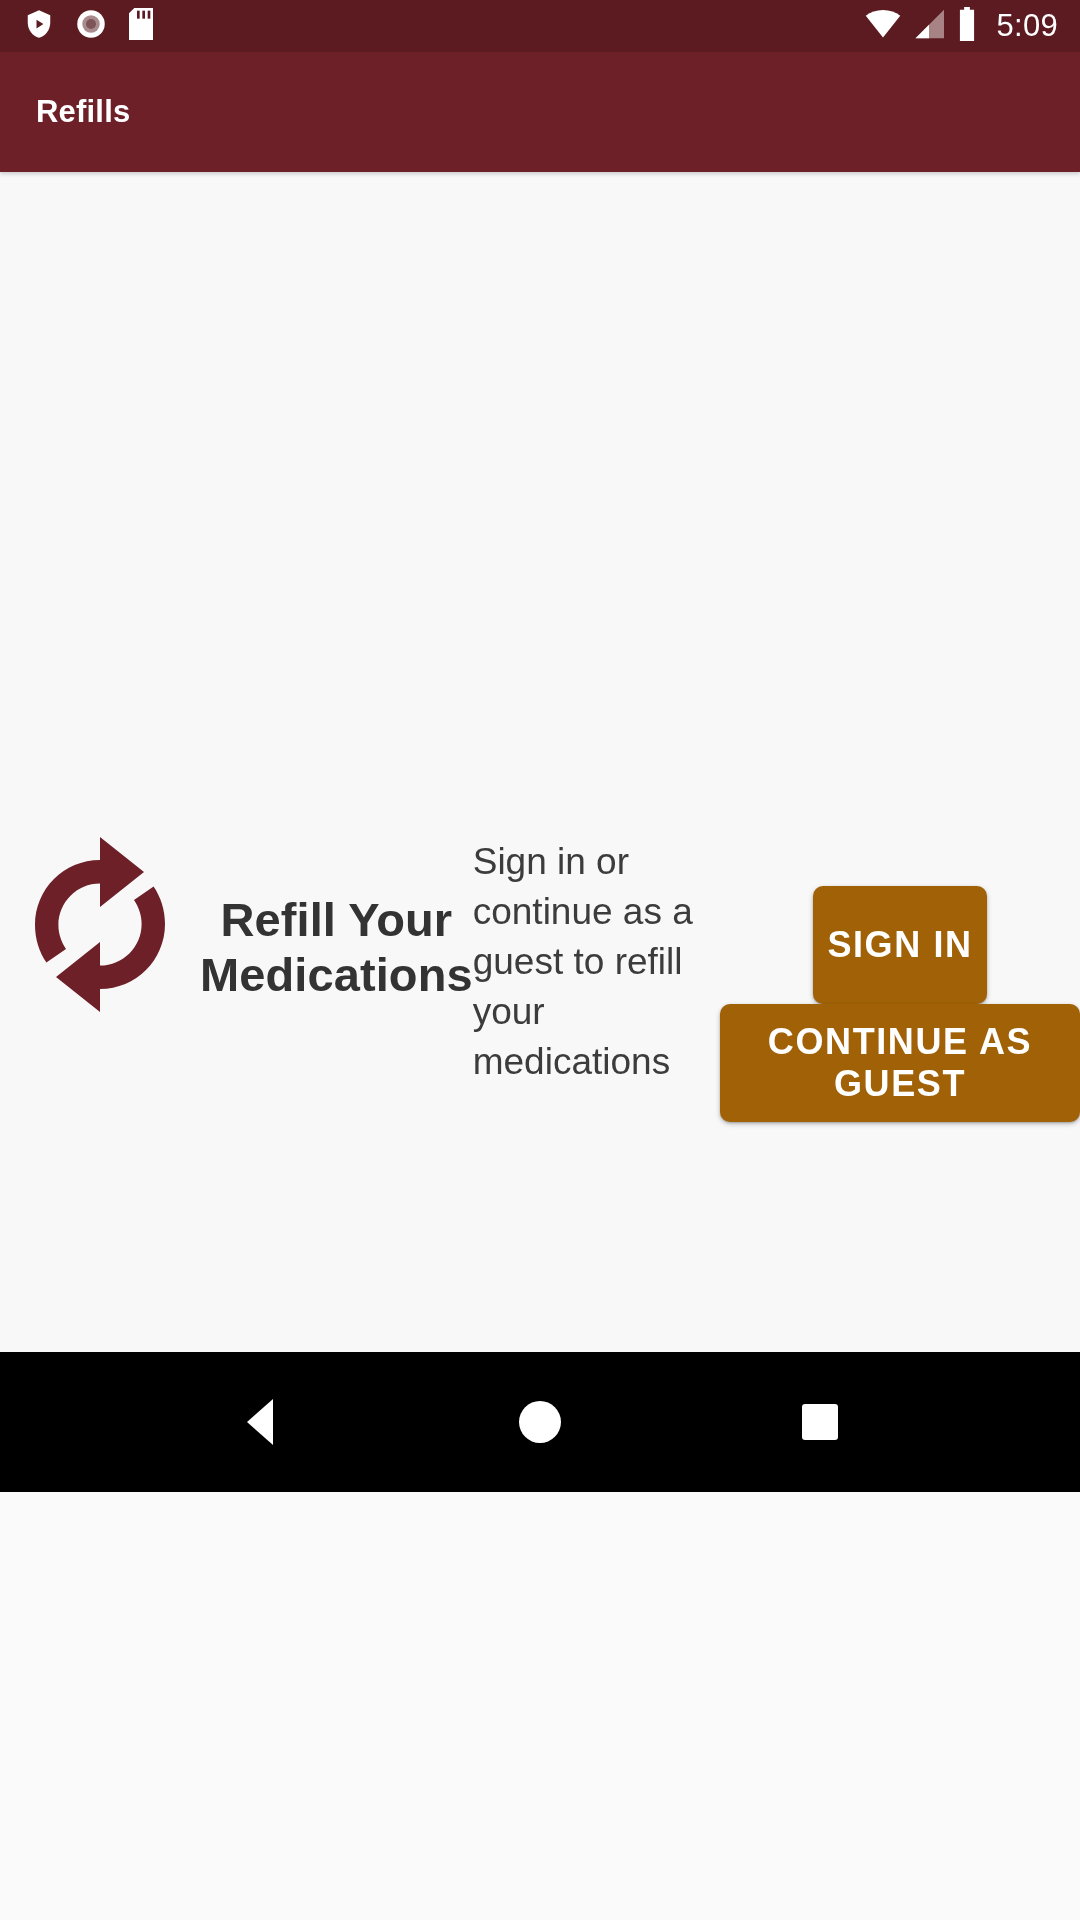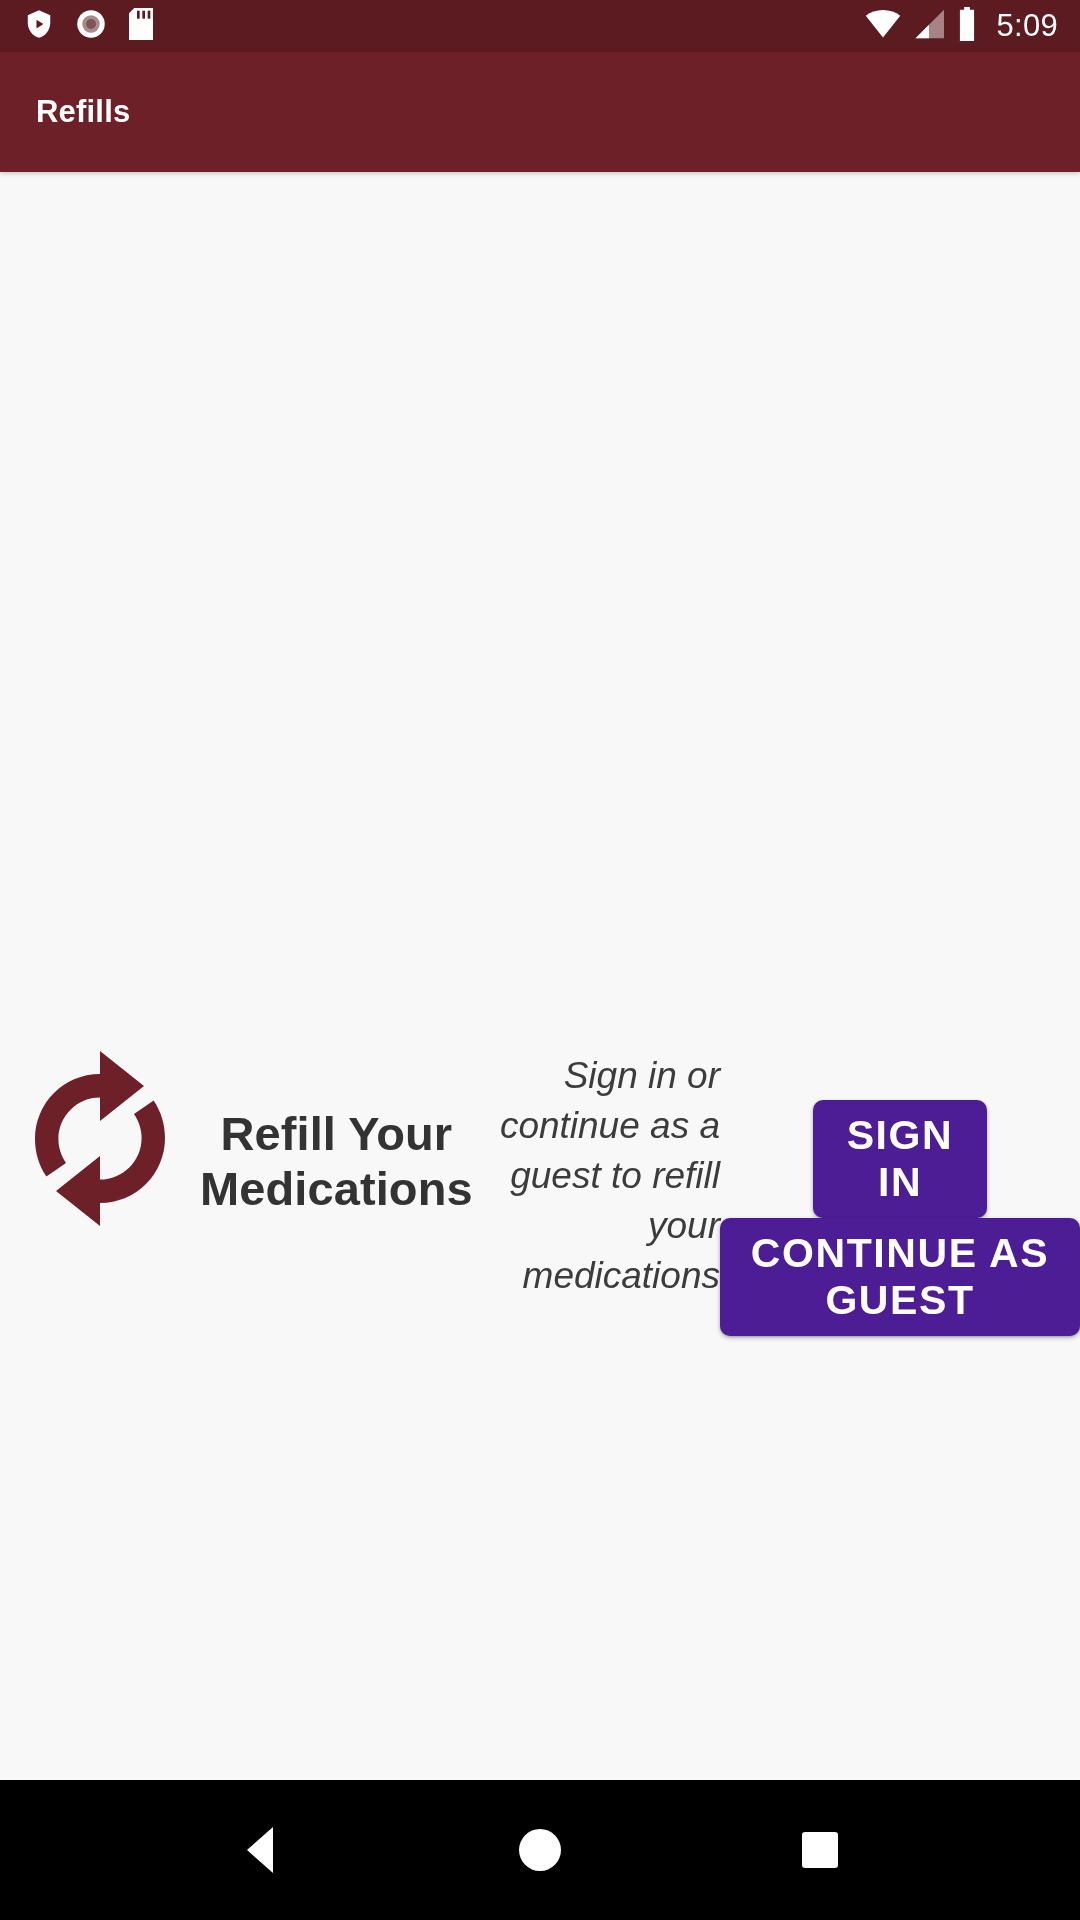--- a/index.html
+++ b/index.html
@@ -9,21 +9,21 @@
   body {
     width: 1080px;
     height: 1920px;
     overflow: hidden;
     font-family: "Liberation Sans", sans-serif;
     background: #FAFAFA;
   }
   .phone {
     position: relative;
     width: 1080px;
-    height: 1920px;
+    height: 1492px;
     display: flex;
     flex-direction: column;
     background: #FAFAFA;
   }
 
   
   .status-bar {
     height: 52px;
     flex: 0 0 52px;
     background: #5C1B21;
@@ -97,40 +97,39 @@
     font-weight: bold;
     color: #333333;
     text-align: center;
     margin: 0 0 30px 0;
     letter-spacing: 0.1px;
   }
   .subhead {
     font-size: 37px;
     font-weight: 400;
     color: #3C3C3C;
-    text-align: right;
+    text-align: left;
     line-height: 50px;
     margin: 0;
     max-width: 700px;
-    font-style: italic;
   }
 
   .btn-group {
     margin-top: 84px;
     display: flex;
     flex-direction: column;
     align-items: center;
   }
   .btn {
-    background: #4c1d95;
+    background: #a16207;
     color: #FFFFFF;
     border: none;
     border-radius: 10px;
     font-family: "Liberation Sans", sans-serif;
-    font-size: 41px;
+    font-size: 36px;
     font-weight: bold;
     letter-spacing: 1.6px;
     cursor: pointer;
     box-shadow: 0 2px 5px rgba(0,0,0,0.24), 0 1px 2px rgba(0,0,0,0.18);
   }
   .btn-signin {
     width: 174px;
     height: 118px;
   }
   .btn-guest {

